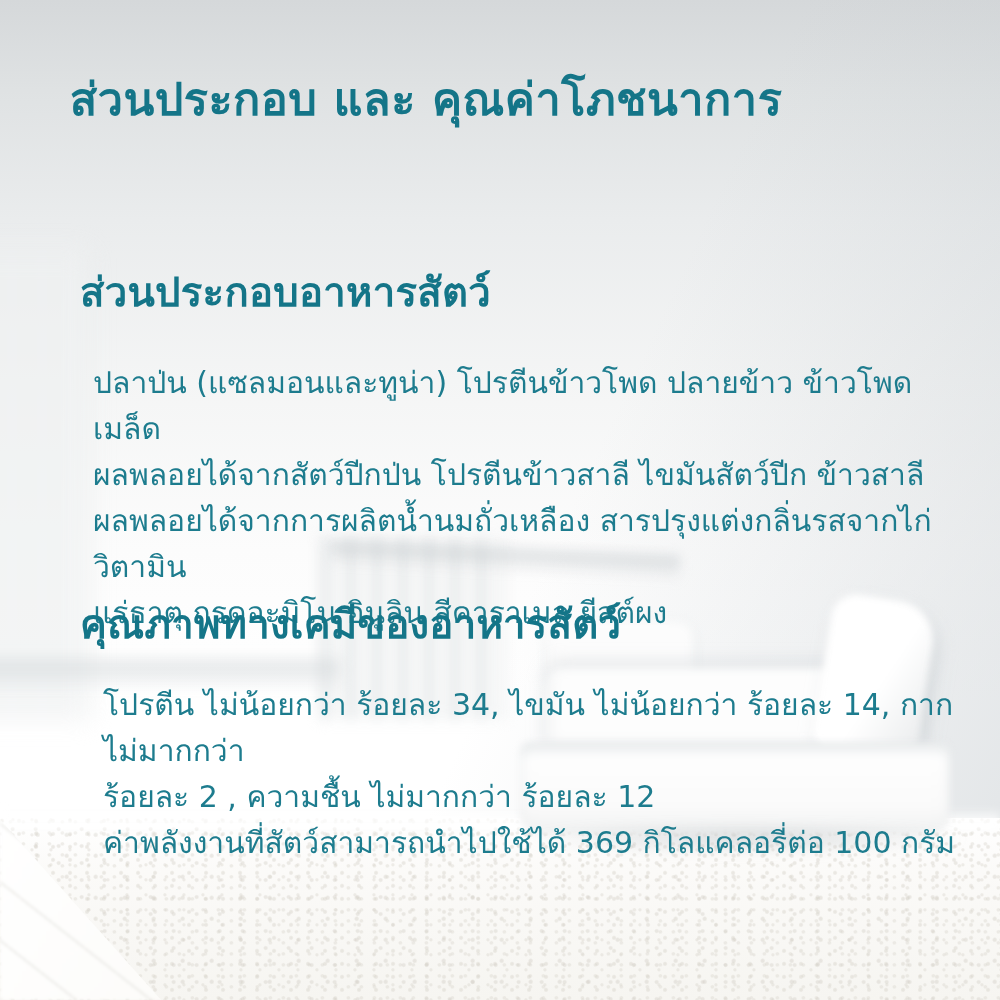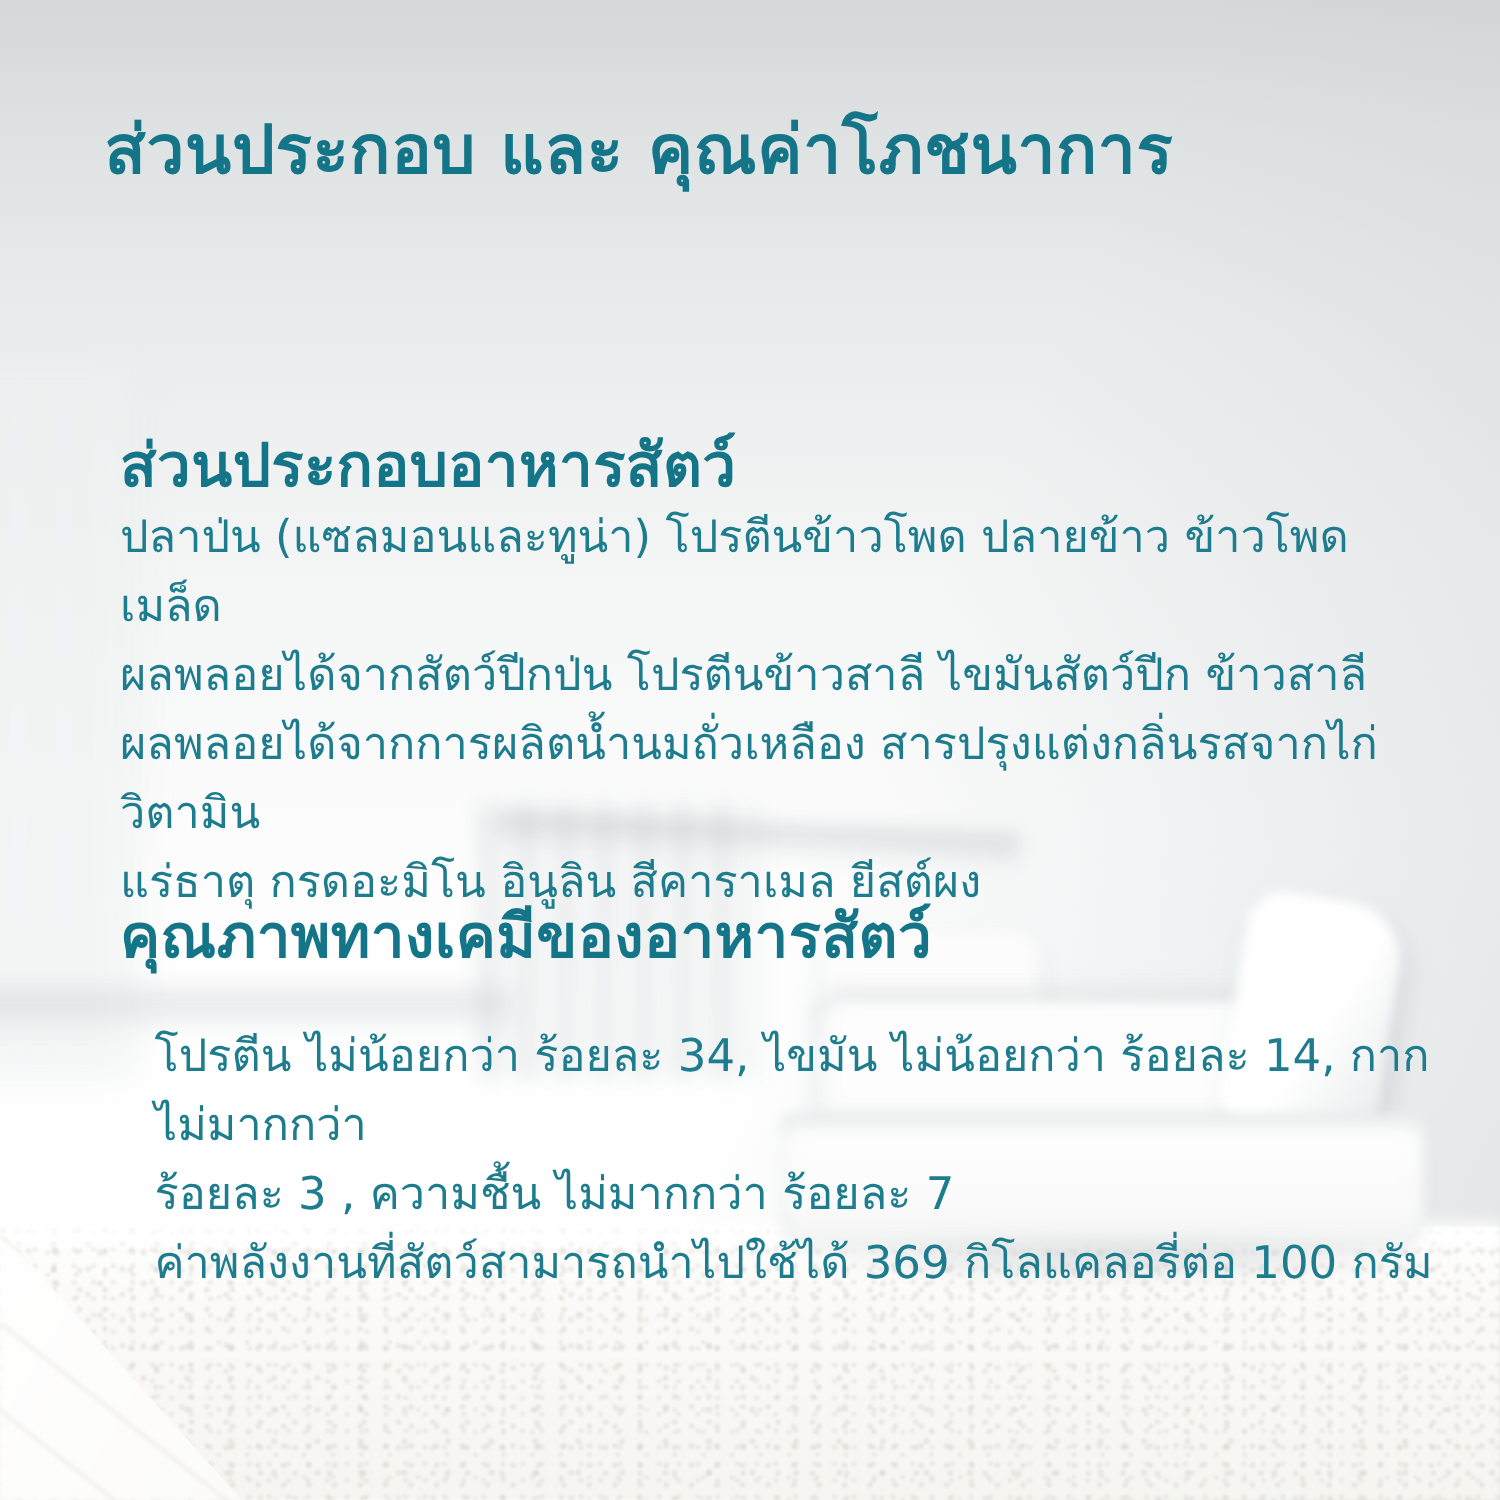--- a/index.html
+++ b/index.html
@@ -121,31 +121,31 @@
     line-height: 63px;
     letter-spacing: 0.5px;
   }
   .section-heading {
     position: absolute;
     left: 80px;
     font-size: 40px;
     font-weight: 700;
     letter-spacing: 0.3px;
   }
-  .heading-1 { top: 278px; }
+  .heading-1 { top: 260px; }
   .heading-2 { top: 592px; }
   .para {
     position: absolute;
     left: 80px;
     width: 860px;
     font-size: 30px;
     font-weight: 400;
     line-height: 46px;
   }
-  .para-1 { top: 336px; }
+  .para-1 { top: 360px; margin-left: 13px; }
   .para-2 { top: 682px; }
 </style>
 </head>
 <body>
 
 <div id="canvas">
 
   <div class="bg curtain-left"></div>
   <div class="bg curtain-mid"></div>
   <div class="bg ceiling-line"></div>
@@ -171,18 +171,18 @@
       <div>ปลาป่น (แซลมอนและทูน่า) โปรตีนข้าวโพด ปลายข้าว ข้าวโพดเมล็ด</div>
       <div>ผลพลอยได้จากสัตว์ปีกป่น โปรตีนข้าวสาลี ไขมันสัตว์ปีก ข้าวสาลี</div>
       <div>ผลพลอยได้จากการผลิตน้ำนมถั่วเหลือง สารปรุงแต่งกลิ่นรสจากไก่ วิตามิน</div>
       <div>แร่ธาตุ กรดอะมิโน อินูลิน สีคาราเมล ยีสต์ผง</div>
     </div>
 
     <div class="section-heading heading-2" style="color: rgb(20, 117, 136);">คุณภาพทางเคมีของอาหารสัตว์</div>
 
     <div class="para para-2" style="color: rgb(29, 124, 142); margin-left: 23px;">
       <div>โปรตีน ไม่น้อยกว่า ร้อยละ 34, ไขมัน ไม่น้อยกว่า ร้อยละ 14, กาก ไม่มากกว่า</div>
-      <div>ร้อยละ 3 , ความชื้น ไม่มากกว่า ร้อยละ 7</div>
+      <div>ร้อยละ 2 , ความชื้น ไม่มากกว่า ร้อยละ 12</div>
       <div>ค่าพลังงานที่สัตว์สามารถนำไปใช้ได้ 369 กิโลแคลอรี่ต่อ 100 กรัม</div>
     </div>
 
   </div>
 </div>
 
 </body></html>

